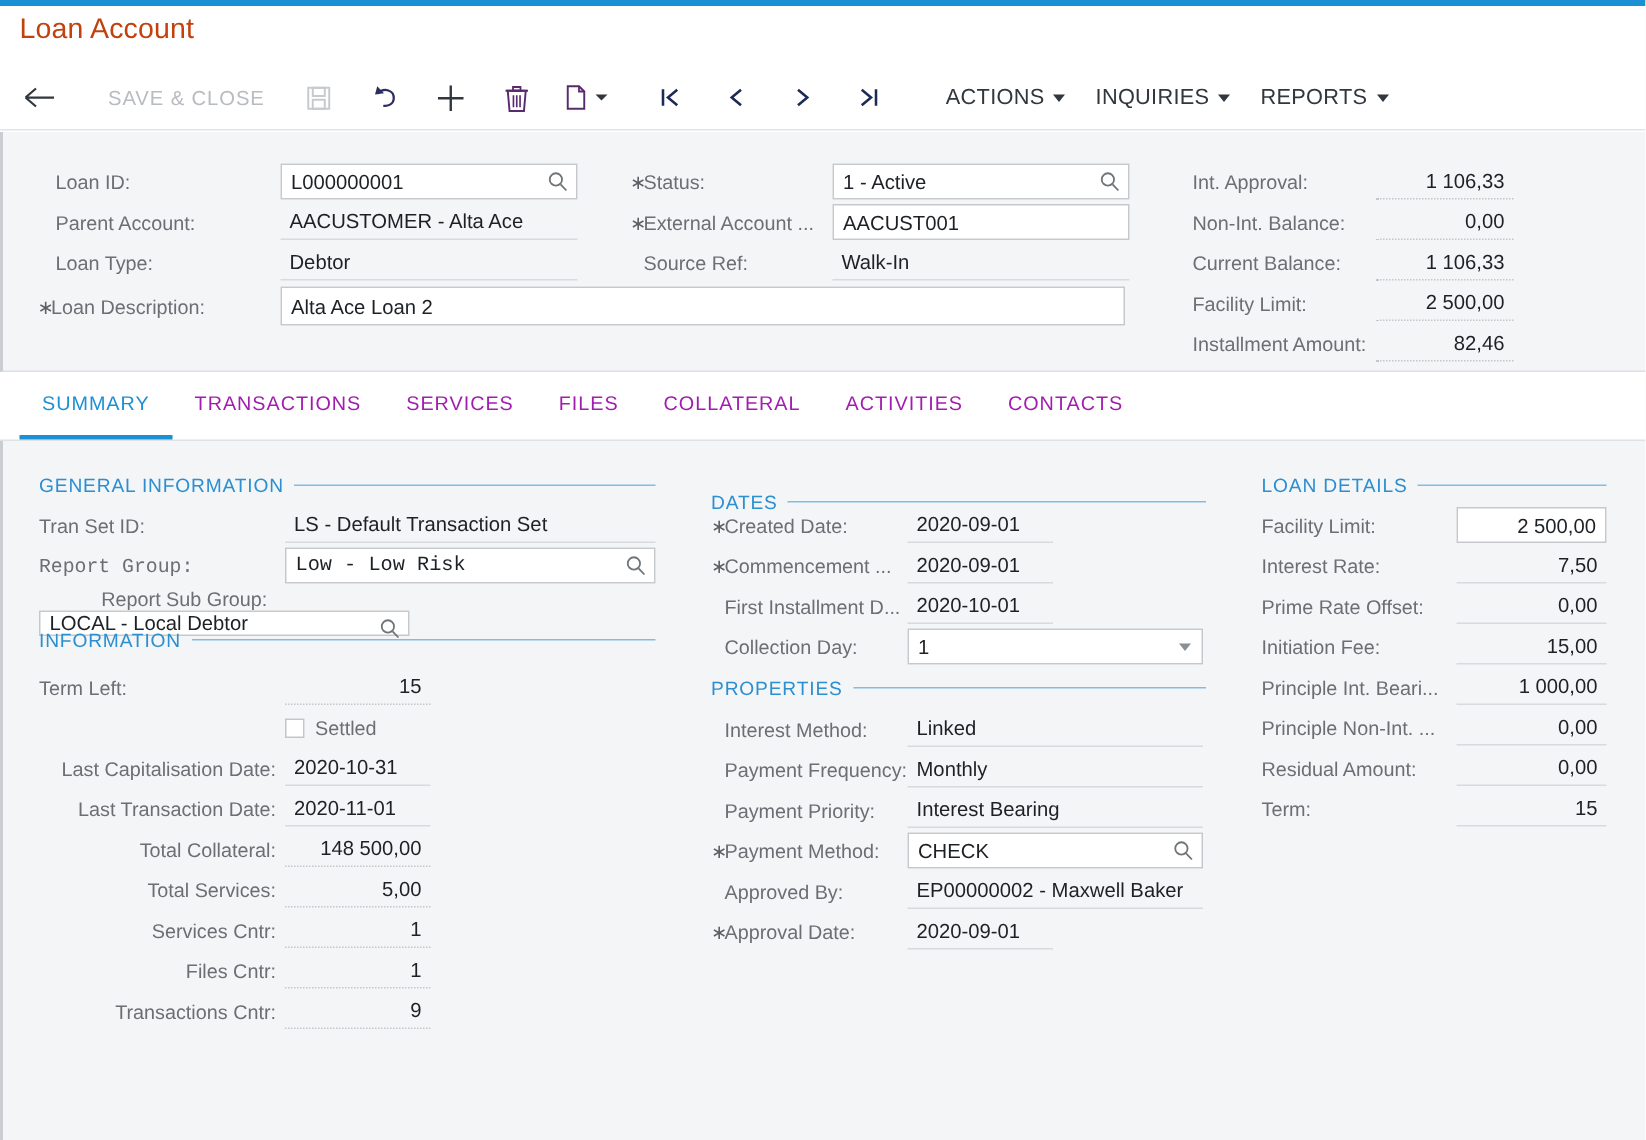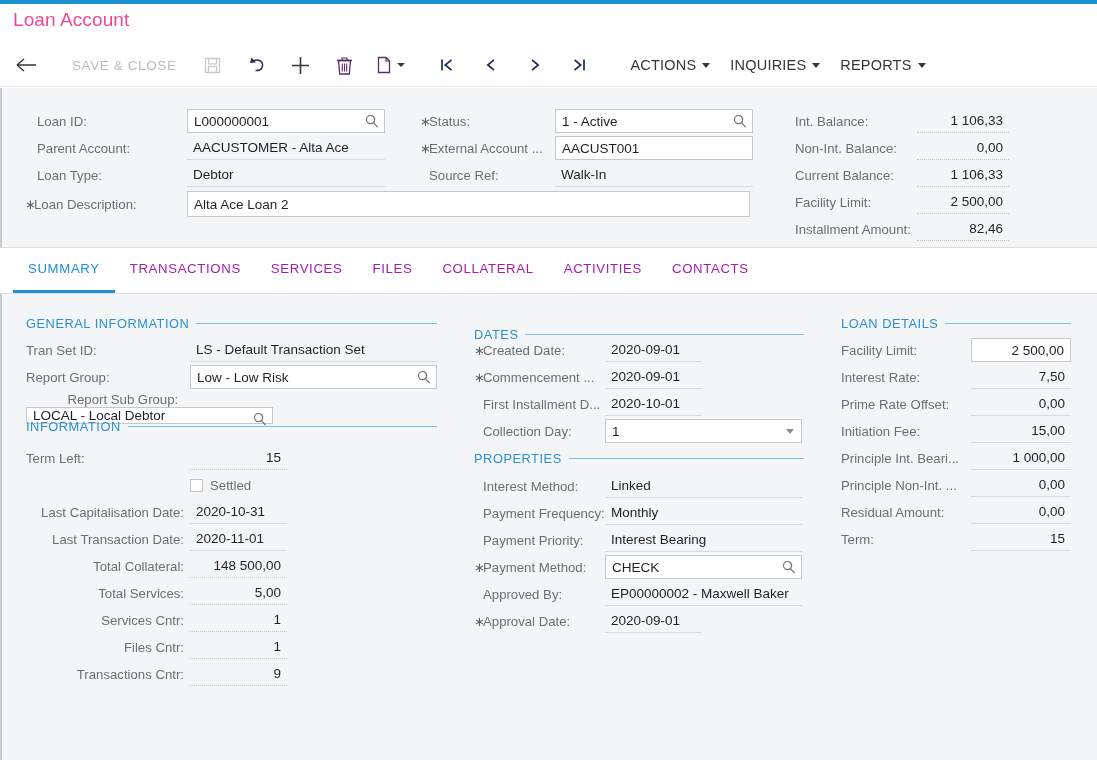--- a/index.html
+++ b/index.html
@@ -19,21 +19,21 @@
   
   .top-accent {
     position: absolute; left: 0; top: 0;
     width: 1097px; height: 4px;
     background: #1b90d4;
   }
 
   
   .page-title {
     position: absolute; left: 13px; top: 9px;
-    font-size: 19px; color: #ec4899;
+    font-size: 19px; color: #c2410c;
     letter-spacing: .1px;
     white-space: nowrap;
   }
 
   
   .toolbar {
     position: absolute; left: 0; top: 44px;
     width: 1097px; height: 43px;
     display: flex; align-items: center;
     background: #ffffff;
@@ -313,21 +313,21 @@
 
     <div class="fld" style="left:418px; top:75px;">
       <span class="req-star"></span>
       <span class="lbl" style="width:126px;">Source Ref:</span>
       <span class="val-box ro" style="width:198px;">
         <span>Walk-In</span>
       </span>
     </div>
 
     <div class="fld" style="left:793px; top:21px;">
-      <span class="lbl" style="width:122px;">Int. Balance:</span>
+      <span class="lbl" style="width:122px;">Int. Approval:</span>
       <span class="val-box dotted num" style="width:92px;">
         <span>1 106,33</span>
       </span>
     </div>
     <div class="fld" style="left:793px; top:48px;">
       <span class="lbl" style="width:122px;">Non-Int. Balance:</span>
       <span class="val-box dotted num" style="width:92px;">
         <span>0,00</span>
       </span>
     </div>
@@ -368,21 +368,21 @@
       <span class="rule"></span>
     </div>
 
     <div class="fld" style="left:24px; top:44px;">
       <span class="lbl" style="width:164px;">Tran Set ID:</span>
       <span class="val-box ro" style="width:247px;">
         <span>LS - Default Transaction Set</span>
       </span>
     </div>
 
-    <div class="fld" style="left:24px; top:71px;">
+    <div class="fld" style="left:24px; top:71px;font-family:Liberation Mono, monospace;">
       <span class="lbl" style="width:164px;">Report Group:</span>
       <span class="val-box" style="width:247px;">
         <span>Low - Low Risk</span>
         <svg class="mag" viewBox="0 0 14 14">
           <circle cx="5.6" cy="5.6" r="4.1" fill="none" stroke="#6f7478" stroke-width="1.2"></circle>
           <path d="M8.7 8.9 L12.6 13" stroke="#6f7478" stroke-width="1.2"></path>
         </svg>
       </span>
     </div>
 

